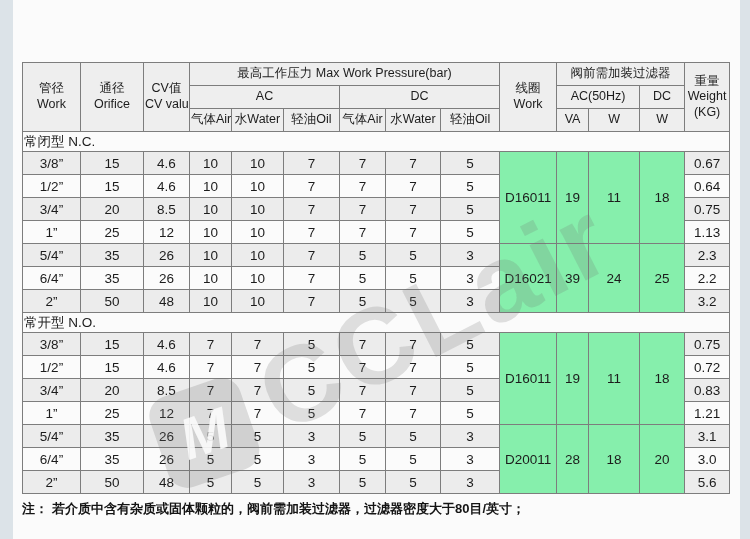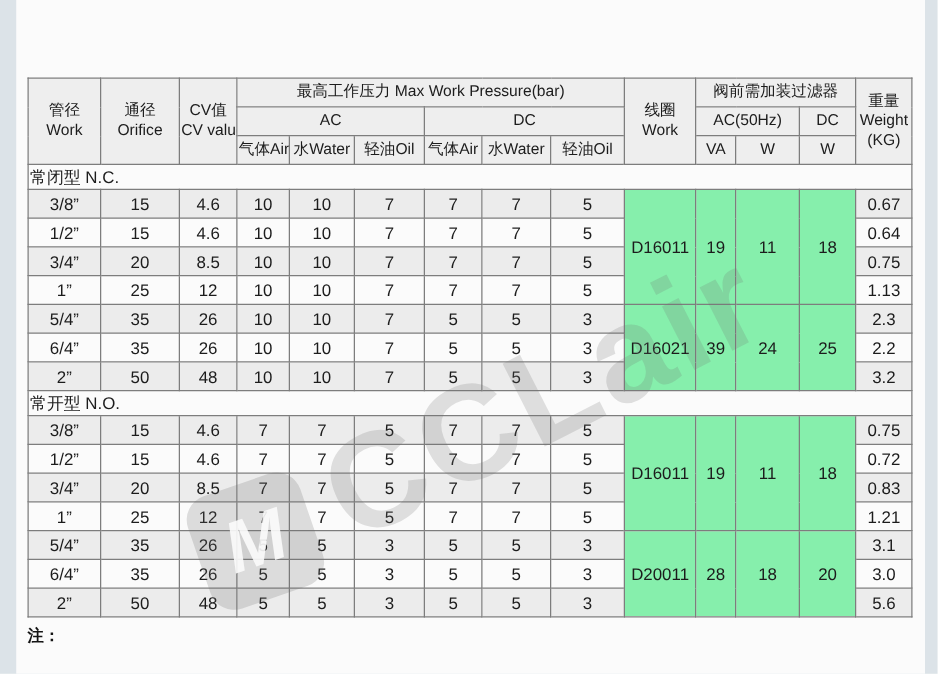--- a/index.html
+++ b/index.html
@@ -332,16 +332,17 @@
       <div class="wm-icon">
         <span>M</span>
       </div>
       <div class="wm-text">CCLair</div>
     </div>
   </div>
 
   <div class="note">
     <span class="prefix">注：</span>
     <div>
+      <div>若介质中含有杂质或固体颗粒的，阀前需加装过滤器，过滤器密度大于80目/英寸；</div>
     </div>
   </div>
 
 </div>
 
 </body></html>

